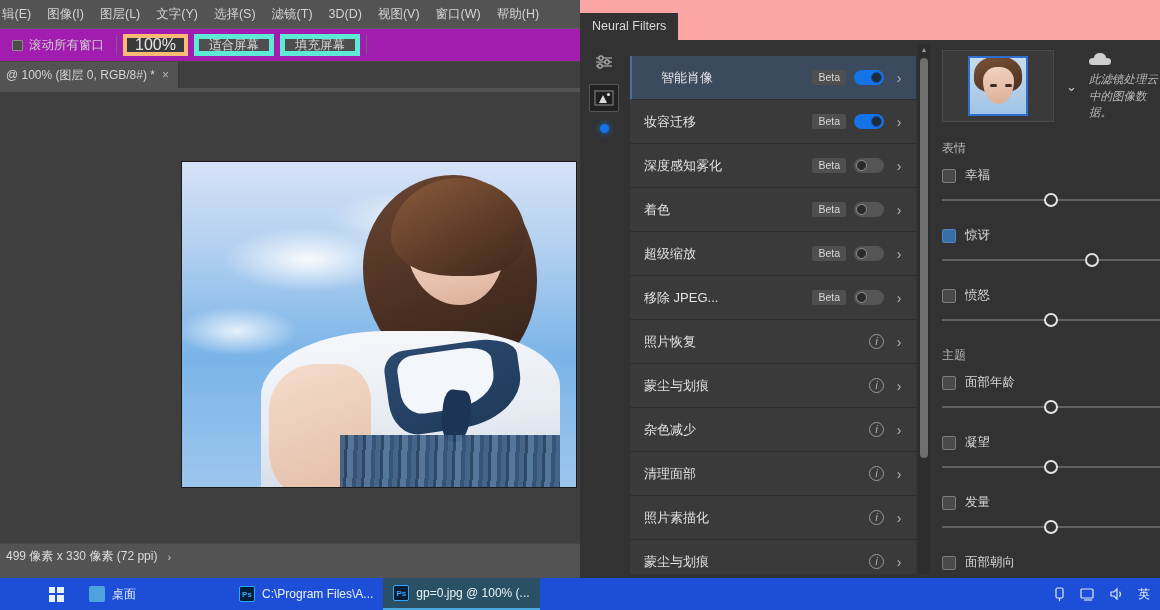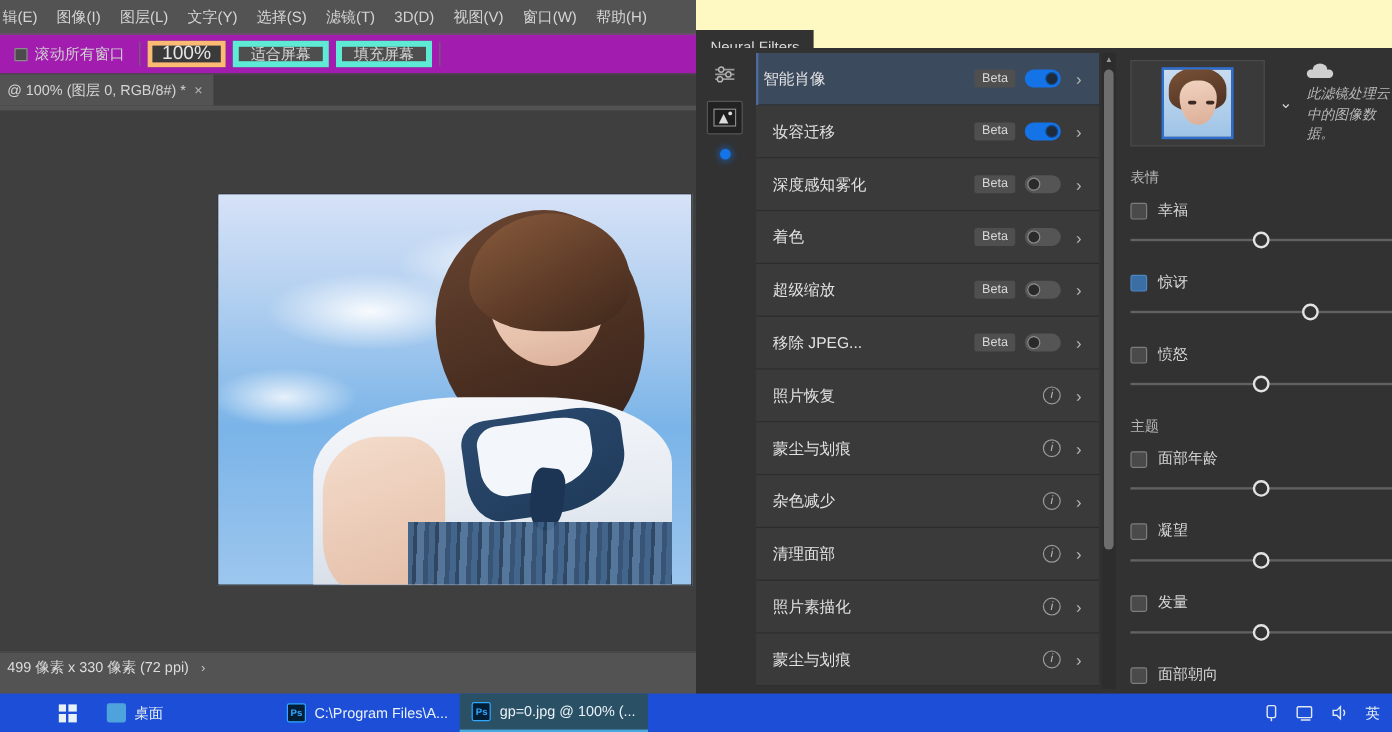--- a/index.html
+++ b/index.html
@@ -74,39 +74,39 @@
       background: #1d3554; border-radius: 30% 30% 45% 45%; transform: rotate(6deg); }
 
   .statusbar { position: absolute; left: 0; bottom: 0; width: 580px; height: 26px;
                background: #535353; border-top: 1px solid #454545;
                display: flex; align-items: center; gap: 10px; padding-left: 6px;
                color: #dcdcdc; font-size: 12px; }
   .statusbar .arrow { color: #c8c8c8; font-size: 11px; }
 
   
   .nf-panel { position: absolute; left: 580px; top: 0; width: 580px; height: 578px; background: #323232; }
-  .nf-tabstrip { height: 52px; background: #fef9c3; display: flex; align-items: flex-end; }
+  .nf-tabstrip { height: 52px; background: #fca5a5; display: flex; align-items: center; }
   .nf-tab { background: #323232; color: #d9d9d9; font-size: 12.5px; height: 27px;
             display: flex; align-items: center; padding: 0 12px; }
   .nf-body { position: absolute; left: 0; top: 40px; right: 0; bottom: 0; display: flex;
              background: #323232; }
 
   .nf-rail { width: 48px; background: #323232; padding-top: 8px;
              display: flex; flex-direction: column; align-items: center; gap: 8px; }
   .rail-btn { width: 30px; height: 28px; display: flex; align-items: center; justify-content: center;
               border-radius: 2px; }
   .rail-btn.active { background: #222; border: 1px solid #555; }
   .rail-dot { width: 9px; height: 9px; border-radius: 50%; background: #1473e6;
               box-shadow: 0 0 5px 2px rgba(20,115,230,.45); margin-top: 4px; }
 
   .nf-list-wrap { width: 302px; position: relative; background: #323232; }
   .nf-list { position: absolute; left: 2px; top: 4px; right: 14px; bottom: 4px; overflow: hidden; }
   .filter-row { height: 44px; background: #3a3a3a; border-bottom: 1px solid #2c2c2c;
                 display: flex; align-items: center; padding: 0 10px 0 14px; gap: 8px; }
-  .filter-row.sel { background: #3c4a5e; border-left: 2px solid #4a6d9e; padding-left: 4px; }
+  .filter-row.sel { background: #3c4a5e; border-left: 2px solid #4a6d9e; padding-left: 29px; margin-top: 12px; }
   .filter-name { color: #e2e2e2; font-size: 13px; flex: 1; white-space: nowrap; }
   .badge-beta { background: #4f4f4f; color: #d8d8d8; font-size: 10.5px; border-radius: 2px;
                 padding: 2px 6px; line-height: 1; }
   .info-ico { width: 15px; height: 15px; border: 1px solid #9a9a9a; border-radius: 50%;
               color: #bdbdbd; font-size: 10px; display: flex; align-items: center;
               justify-content: center; font-style: italic; }
   .toggle { width: 30px; height: 15px; border-radius: 8px; background: #555; position: relative; }
   .toggle .knob { position: absolute; top: 2px; left: 2px; width: 11px; height: 11px;
                   border-radius: 50%; background: #2a2a2a; border: 1px solid #8d8d8d; }
   .toggle.on { background: #1473e6; }

